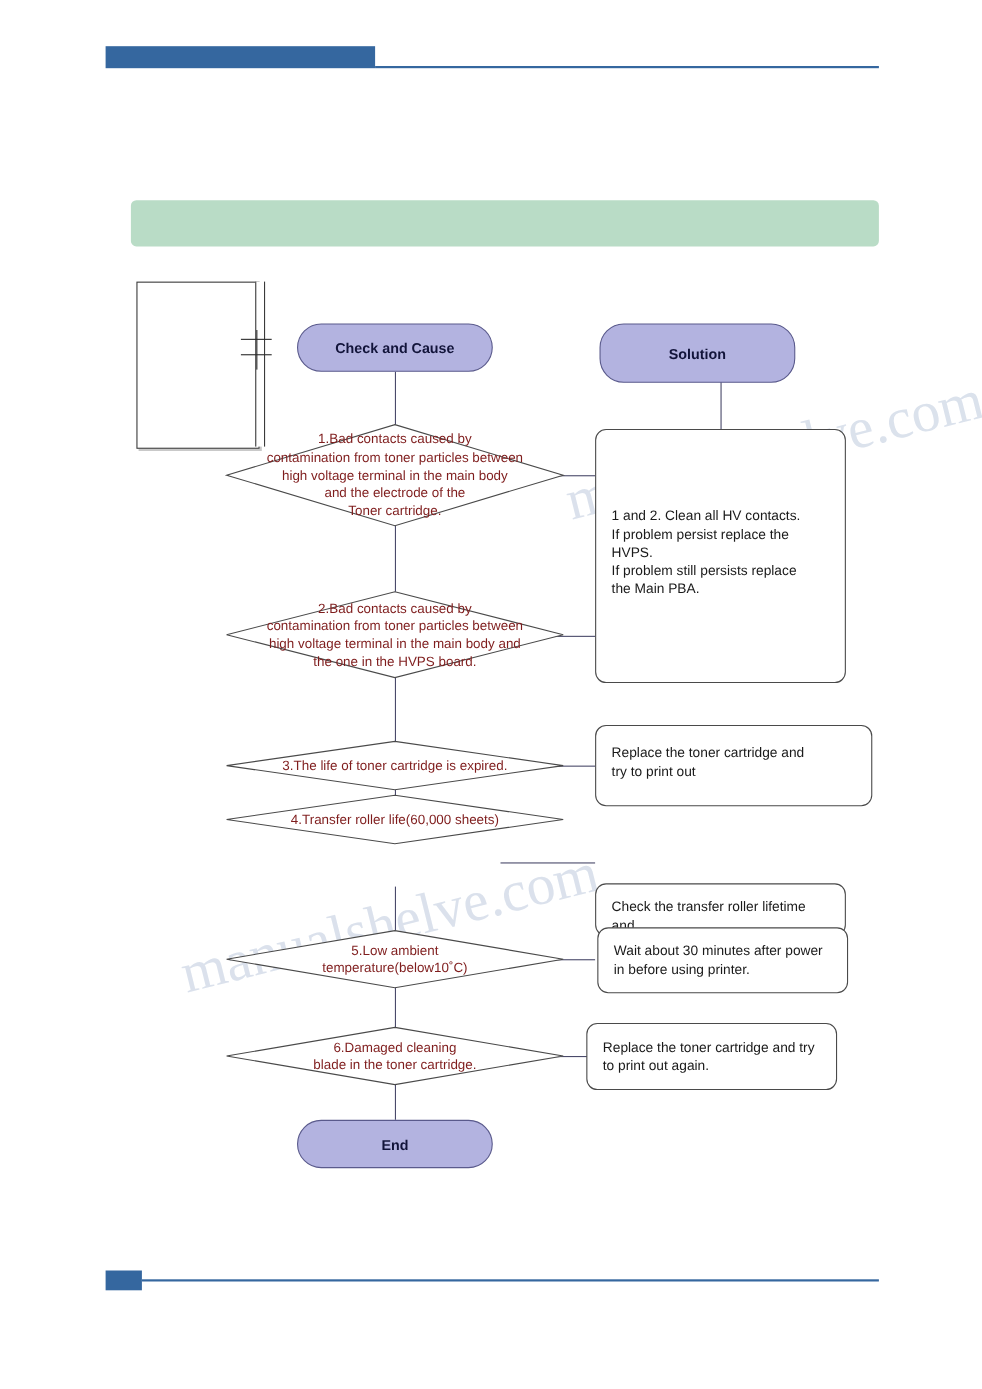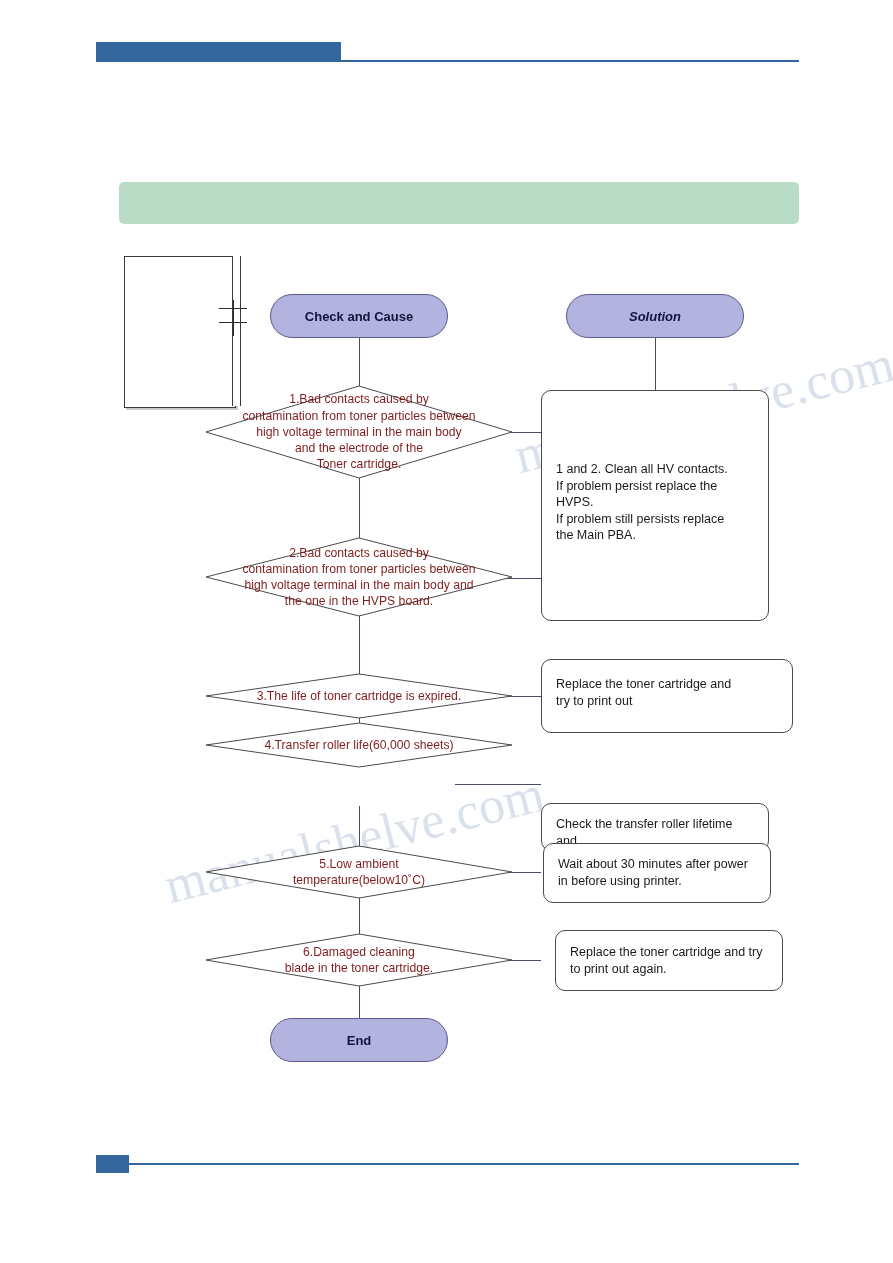--- a/index.html
+++ b/index.html
@@ -210,21 +210,21 @@
 <div class="connector h" style="left:455px; top:578px; width:86px;"></div>
 <div class="connector h" style="left:455px; top:696px; width:86px;"></div>
 <div class="connector h" style="left:455px; top:784px; width:86px;"></div>
 <div class="connector h" style="left:455px; top:872px; width:86px;"></div>
 <div class="connector h" style="left:455px; top:960px; width:86px;"></div>
 
 <div class="node pill" style="left:270px; top:294px; width:178px; height:44px;">
   <span>Check and Cause</span>
 </div>
 
-<div class="node pill" style="left:566px; top:294px; width:178px; height:44px;font-style:italic;">
+<div class="node pill" style="left:545px; top:294px; width:178px; height:54px;">
   <span>Solution</span>
 </div>
 
 <div class="diamond-wrap" style="left:205px; top:385px; width:308px; height:94px;">
   <svg width="308" height="94" viewBox="0 0 308 94">
     <polygon points="154,1 307,47 154,93 1,47" fill="#ffffff" stroke="#4a4a4a" stroke-width="1"></polygon>
   </svg>
   <div class="diamond-text">1.Bad contacts caused by
 contamination from toner particles between
 high voltage terminal in the main body
@@ -280,18 +280,18 @@
 
 <div class="node rbox" style="left:541px; top:659px; width:252px; height:74px; padding-top:16px;">Replace the toner cartridge and
  try to print out</div>
 
 <div class="node rbox" style="left:541px; top:764px; width:228px; height:48px; padding-top:12px;margin-top:39px;">Check the transfer roller lifetime and
  replace it.</div>
 
 <div class="node rbox" style="left:543px; top:843px; width:228px; height:60px; padding-top:12px;">Wait about 30 minutes after power
  in before using printer.</div>
 
-<div class="node rbox" style="left:555px; top:930px; width:228px; height:61px; padding-top:13px;">Replace the toner cartridge and try
+<div class="node rbox" style="left:533px; top:930px; width:228px; height:61px; padding-top:13px;">Replace the toner cartridge and try
 to print out again.</div>
 
 <div class="node pill" style="left:270px; top:1018px; width:178px; height:44px;">
   <span>End</span>
 </div>
 
 </body></html>

